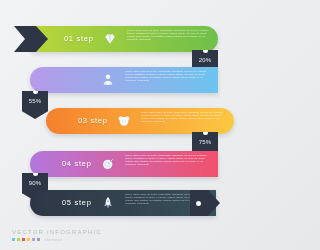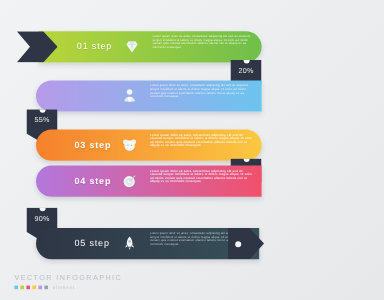--- a/index.html
+++ b/index.html
@@ -114,40 +114,40 @@
           <path d="M9.6 13.4h4.8l-.6 5.6h-3.6z" fill="#f7fafb"></path>
         </svg>
     </div>
     <div class="body-txt" style="left:95px;">Lorem ipsum dolor sit amet, consectetur adipiscing elit sed do eiusmod tempor incididunt ut labore et dolore magna aliqua. Ut enim ad minim veniam quis nostrud exercitation ullamco laboris nisi ut aliquip ex ea commodo consequat.</div>
   </div>
   <div class="badge" style="left:22px;top:91px;">
     <div class="nub"></div>
     <div class="pct">55%</div>
   </div>
 
-  <div class="row" id="row2" style="left:30px;top:108px;width:188px;font-weight:bold;">
+  <div class="row" id="row2" style="left:46px;top:108px;width:188px;">
     <div class="bar r-both" id="bar2" style="background: linear-gradient(to right, rgb(245, 129, 45), rgb(251, 200, 66));"></div>
     <div class="steplbl" style="left:32px;">03 step</div>
     <div class="icon-wrap" style="left:70px;">
       <svg viewBox="0 0 24 24">
           <ellipse cx="7" cy="8" rx="3.2" ry="3" fill="#eef3f6"></ellipse>
           <ellipse cx="17" cy="8" rx="3.2" ry="3" fill="#eef3f6"></ellipse>
           <path d="M12 6c4 0 6.5 3.2 6.5 6.6S15.6 19 12 19s-6.5-3-6.5-6.4S8 6 12 6z" fill="#f7fafb"></path>
           <circle cx="9.8" cy="12" r=".9" fill="#b9c4cc"></circle>
           <circle cx="14.2" cy="12" r=".9" fill="#b9c4cc"></circle>
         </svg>
     </div>
     <div class="body-txt" style="left:95px;">Lorem ipsum dolor sit amet, consectetur adipiscing elit sed do eiusmod tempor incididunt ut labore et dolore magna aliqua. Ut enim ad minim veniam quis nostrud exercitation ullamco laboris nisi ut aliquip ex ea commodo consequat.</div>
   </div>
   <div class="badge" style="left:192px;top:132px;">
     <div class="nub"></div>
     <div class="pct">75%</div>
   </div>
 
-  <div class="row" id="row3" style="left:30px;top:138px;width:188px;font-weight:bold;">
+  <div class="row" id="row3" style="left:30px;top:151px;width:188px;">
     <div class="bar r-left" id="bar3" style="background: linear-gradient(to left, rgb(242, 80, 107), rgb(179, 119, 221));"></div>
     <div class="steplbl" style="left:32px;">04 step</div>
     <div class="icon-wrap" style="left:70px;">
       <svg viewBox="0 0 24 24">
           <circle cx="11.5" cy="12.5" r="7" fill="#f2f6f9"></circle>
           <circle cx="11.5" cy="12.5" r="4.6" fill="#dde5ea"></circle>
           <circle cx="11.5" cy="12.5" r="2.2" fill="#f7fafb"></circle>
           <path d="M11.5 12.5L19 5" stroke="#c9d3da" stroke-width="1.4" fill="none"></path>
         </svg>
     </div>

